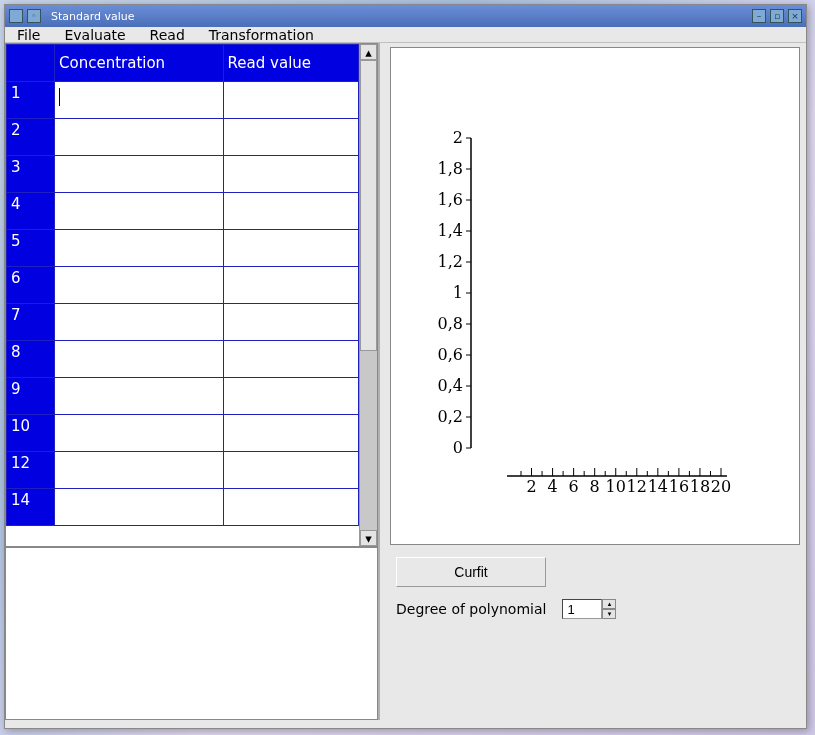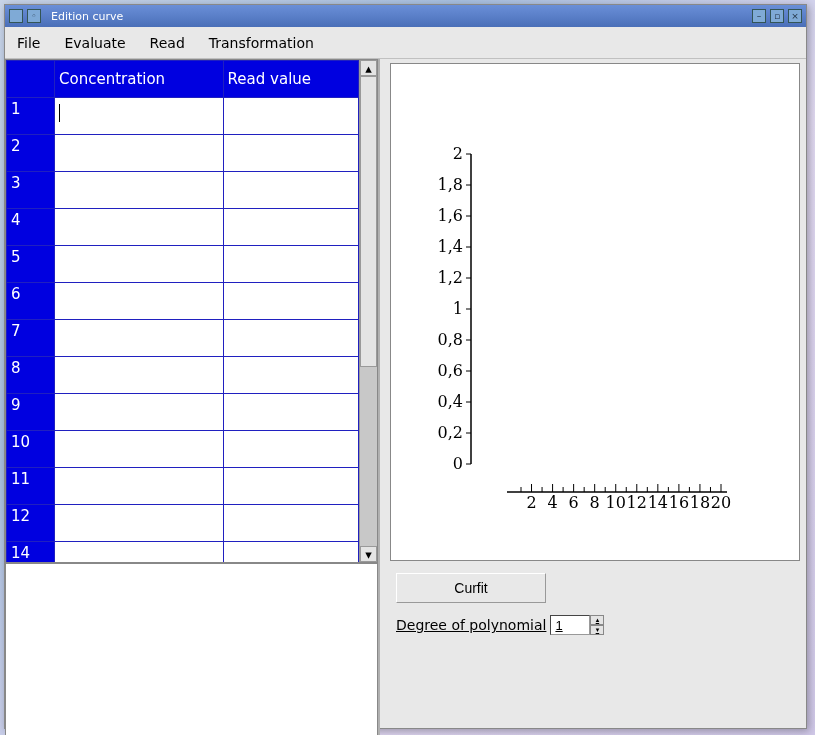--- a/index.html
+++ b/index.html
@@ -40,21 +40,21 @@
   cursor: pointer;
 }
 .titlebar-btn.min { background: #7faad6; }
 .titlebar-btn.max { background: #7faad6; }
 .titlebar-btn.close { background: #7faad6; }
 .titlebar-spacer { flex: 1; }
 .titlebar-right { display: flex; gap: 4px; }
 .titlebar-title { margin-left: 6px; }
 
 .menubar {
-  height: 32px;
+  height: 16px;
   background: #e8e8e8;
   border-bottom: 1px solid #c0c0c0;
   display: flex;
   align-items: center;
   padding: 0 8px;
   gap: 16px;
 }
 .menu-item { font-size: 14px; cursor: pointer; padding: 2px 4px; }
 
 .content {
@@ -154,21 +154,21 @@
   gap: 12px;
 }
 .btn {
   background: #e8e8e8;
   border: 1px solid #999;
   border-top-color: #fff; border-left-color: #fff;
   padding: 6px 12px;
   font-size: 14px;
   cursor: pointer;
 }
-.degree-row { display: flex; align-items: center; gap: 4px; font-size: 14px; text-decoration: underline; }
+.degree-row { display: flex; align-items: center; gap: 16px; font-size: 14px; }
 .spinner { display: flex; }
 .spinner input {
   width: 40px; height: 20px;
   border: 1px inset #999;
   font-size: 13px; padding: 0 4px;
   background: #fff;
 }
 .spin-btns { display: flex; flex-direction: column; }
 .spin-btn {
   width: 14px; height: 10px;
@@ -185,21 +185,21 @@
 .axis { stroke: #000; stroke-width: 1.5; fill: none; }
 </style>
 </head>
 <body>
 
 <div class="window">
   <div class="titlebar">
     <div class="titlebar-left">
       <div class="titlebar-icon"></div>
       <div class="titlebar-btn">◦</div>
-      <span class="titlebar-title">Edition curve</span>
+      <span class="titlebar-title">Standard value</span>
     </div>
     <div class="titlebar-spacer"></div>
     <div class="titlebar-right">
       <div class="titlebar-btn min">–</div>
       <div class="titlebar-btn max">▫</div>
       <div class="titlebar-btn close">×</div>
     </div>
   </div>
 
   <div class="menubar">
@@ -262,25 +262,20 @@
                   <td class="data-cell"></td>
                   <td class="data-cell"></td>
                 </tr>
                 <tr>
                   <td class="row-header">9</td>
                   <td class="data-cell"></td>
                   <td class="data-cell"></td>
                 </tr>
                 <tr>
                   <td class="row-header">10</td>
-                  <td class="data-cell"></td>
-                  <td class="data-cell"></td>
-                </tr>
-                <tr>
-                  <td class="row-header">11</td>
                   <td class="data-cell"></td>
                   <td class="data-cell"></td>
                 </tr>
                 <tr>
                   <td class="row-header">12</td>
                   <td class="data-cell"></td>
                   <td class="data-cell"></td>
                 </tr>
                 <tr>
                   <td class="row-header">14</td>

